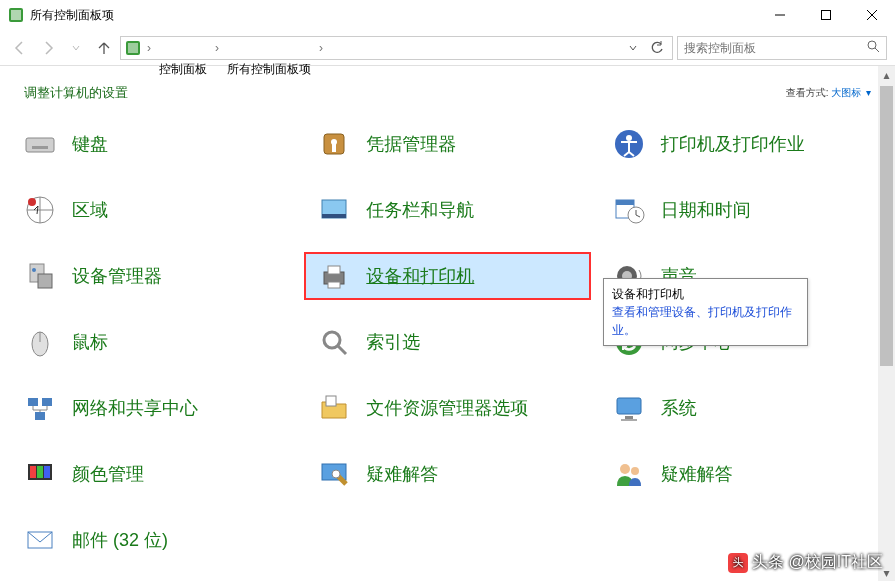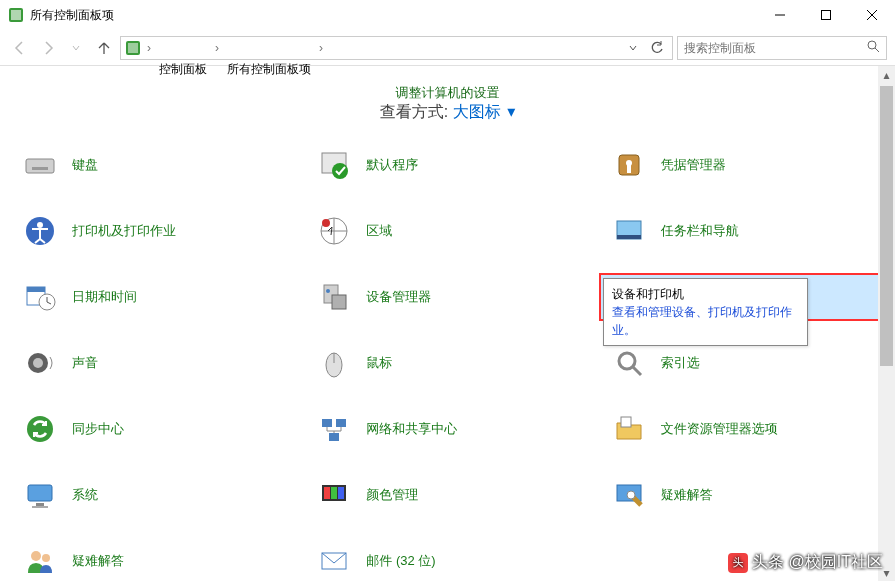--- a/index.html
+++ b/index.html
@@ -16,30 +16,30 @@
 .nav-up { width: 24px; height: 24px; display: flex; align-items: center; justify-content: center; color: #555; }
 .addressbar { flex: 1; height: 24px; border: 1px solid #ccc; display: flex; align-items: center; padding: 0 4px; gap: 2px; background: #fff; }
 .addr-icon { width: 16px; height: 16px; }
 .addr-sep { color: #777; padding: 0 4px; }
 .addr-item { color: #000; padding: 0 2px; margin-top: 44px; }
 .addr-refresh { width: 22px; height: 22px; display:flex; align-items:center; justify-content:center; margin-left:auto;}
 .searchbox { width: 210px; height: 24px; border: 1px solid #ccc; display: flex; align-items: center; padding: 0 6px; background: #fff; }
 .searchbox input { border:none; outline:none; flex:1; font-size:12px; color:#666;}
 .searchbox .search-icon { color:#555;}
 
-.subheader { display: flex; justify-content: space-between; align-items: center; padding: 18px 24px 8px 24px; flex-direction: column; }
+.subheader { display: flex; justify-content: space-between; align-items: center; padding: 18px 24px 8px 24px; }
 .subheader .heading { font-size: 13px; color: #1a6b1a; }
-.subheader .viewby { font-size: 16px; color: #444; }
+.subheader .viewby { font-size: 10px; color: #444; }
 .subheader .viewby .link { color: #0066cc; }
 .subheader .viewby .drop { color: #0066cc; padding-left: 2px;}
 
 .grid { padding: 10px 10px; display: grid; grid-template-columns: 1fr 1fr 1fr; column-gap: 8px; row-gap: 18px; }
 .item { display: flex; align-items: center; gap: 14px; padding: 6px 12px; position: relative; }
 .item .ico { width: 36px; height: 36px; display:flex; align-items:center; justify-content:center; flex-shrink:0;}
-.item .label { font-size: 13px; color: #1a7a1a; }
+.item .label { font-size: 18px; color: #1a7a1a; }
 .item.highlight { background: #cce8ff; outline: 2px solid #ff3030; outline-offset: -2px; }
 .item.highlight .label { text-decoration: underline; }
 
 .tooltip { position: absolute; left: 603px; top: 278px; width: 205px; background: #fff; border: 1px solid #888; padding: 6px 8px; font-size: 12px; color: #333; line-height: 1.5; z-index: 10; box-shadow: 1px 1px 3px rgba(0,0,0,0.15);}
 .tooltip .tt-title { color: #000; }
 .tooltip .tt-desc { color: #1d4ed8; }
 
 .watermark { position: absolute; right: 12px; bottom: 8px; font-size: 16px; color: #fff; text-shadow: 0 0 3px #000, 0 0 3px #000; display:flex; align-items:center; gap:4px;}
 .watermark .wlogo { width:20px; height:20px; background:#f04040; border-radius:4px; display:flex;align-items:center;justify-content:center;color:#fff;font-size:11px;}
 
@@ -149,30 +149,20 @@
           <line x1="10" y1="14" x2="10" y2="14" stroke="#666" stroke-width="2"></line>
           <line x1="14" y1="14" x2="14" y2="14" stroke="#666" stroke-width="2"></line>
           <rect x="8" y="18" width="16" height="3" fill="#999"></rect>
         </svg>
       </span>
       <span class="label">键盘</span>
     </div>
     <div class="item">
       <span class="ico">
         <svg width="32" height="32">
-          <rect x="4" y="4" width="24" height="20" fill="#e8e8e8" stroke="#888"></rect>
-          <circle cx="22" cy="22" r="8" fill="#2a9a2a"></circle>
-          <path d="M18 22 L21 25 L27 18" stroke="#fff" fill="none" stroke-width="2"></path>
-        </svg>
-      </span>
-      <span class="label">默认程序</span>
-    </div>
-    <div class="item">
-      <span class="ico">
-        <svg width="32" height="32">
           <rect x="6" y="6" width="20" height="20" rx="3" fill="#c89040" stroke="#886020"></rect>
           <circle cx="16" cy="14" r="3" fill="#fff"></circle>
           <rect x="14" y="16" width="4" height="8" fill="#fff"></rect>
         </svg>
       </span>
       <span class="label">凭据管理器</span>
     </div>
     <div class="item">
       <span class="ico">
         <svg width="32" height="32">

